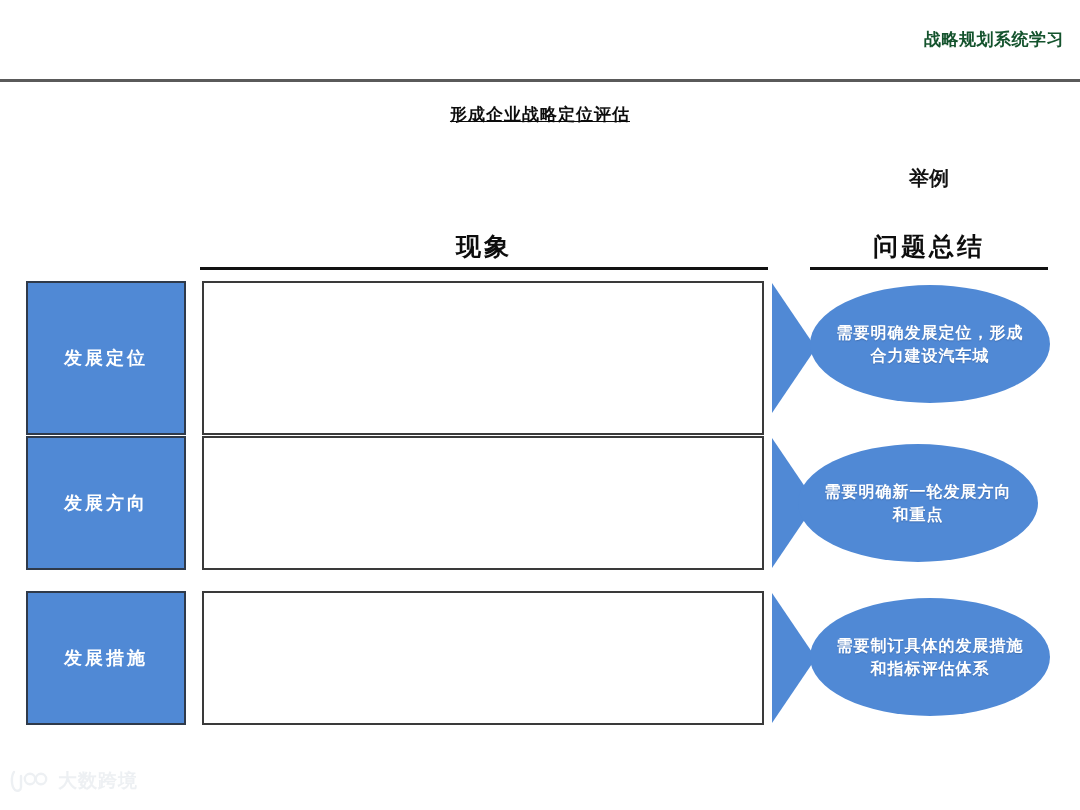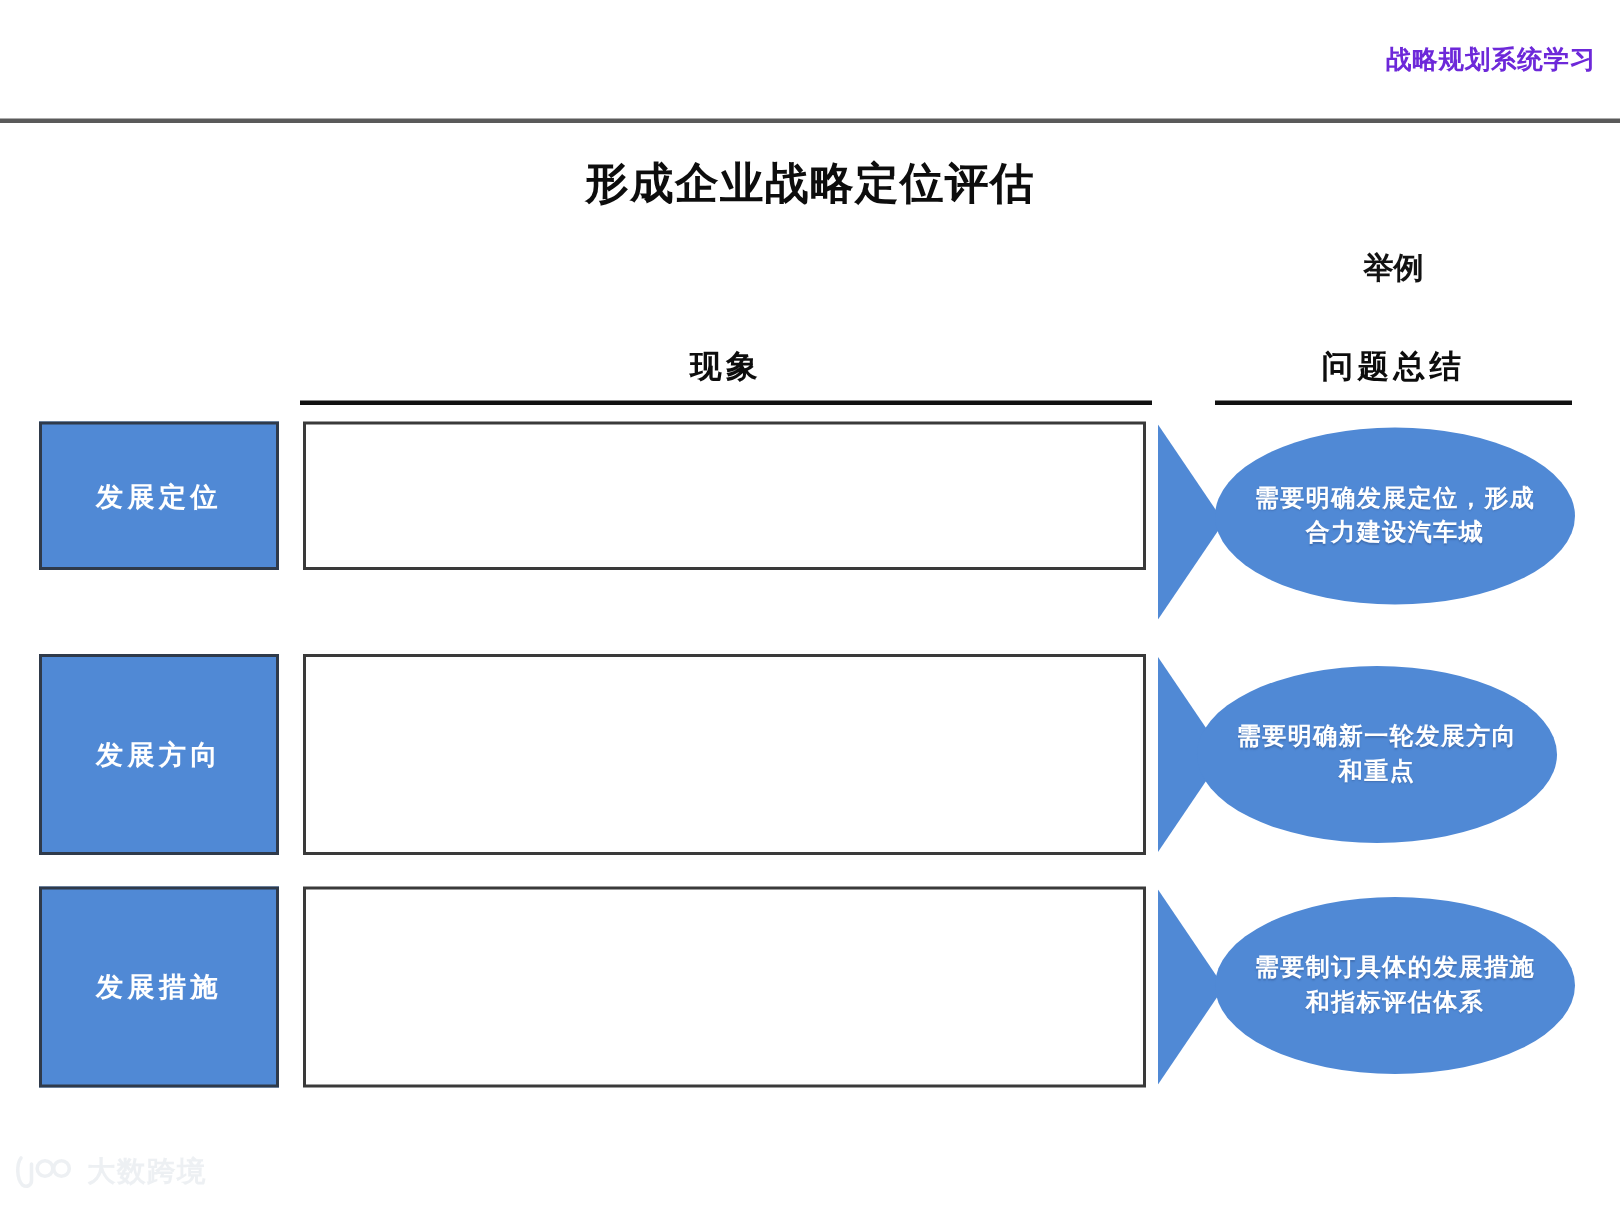--- a/index.html
+++ b/index.html
@@ -22,21 +22,21 @@
     width: 1080px;
     height: 80px;
   }
   .header-title {
     position: absolute;
     right: 16px;
     top: 28px;
     font-family: "Liberation Sans", "DejaVu Sans", sans-serif;
     font-weight: bold;
     font-size: 17px;
-    color: #6d28d9;
+    color: #14532d;
     letter-spacing: 0.5px;
     white-space: nowrap;
   }
   .header-rule {
     position: absolute;
     left: 0;
     top: 79px;
     width: 1080px;
     height: 3px;
     background: #5a5a5a;
@@ -44,44 +44,45 @@
 
   
   .slide-title {
     position: absolute;
     left: 0;
     top: 103px;
     width: 1080px;
     text-align: center;
     font-family: "Liberation Sans", "DejaVu Sans", sans-serif;
     font-weight: bold;
-    font-size: 29px;
+    font-size: 17px;
     color: #0d0d0d;
     letter-spacing: 1px;
+    text-decoration: underline;
   }
 
   
   .example-caption {
     position: absolute;
     left: 810px;
     top: 165px;
     width: 238px;
     text-align: center;
     font-family: "Liberation Sans", "DejaVu Sans", sans-serif;
     font-weight: bold;
     font-size: 20px;
     color: #121212;
   }
 
   
   .col-head {
     position: absolute;
     font-family: "Liberation Serif", "DejaVu Serif", serif;
     font-weight: bold;
-    font-size: 21px;
+    font-size: 25px;
     color: #0d0d0d;
     letter-spacing: 3px;
     text-align: center;
   }
   .col-head-phenomenon {
     left: 200px;
     top: 230px;
     width: 568px;
   }
   .col-head-summary {
@@ -97,21 +98,21 @@
   }
   .col-rule-phenomenon { left: 200px; width: 568px; }
   .col-rule-summary { left: 810px; width: 238px; }
 
   
   .row {
     position: absolute;
     left: 0;
     width: 1080px;
   }
-  .row-1 { top: 281px; height: 99px; }
+  .row-1 { top: 281px; height: 154px; }
   .row-2 { top: 436px; height: 134px; }
   .row-3 { top: 591px; height: 134px; border-radius: 29px; }
 
   .row-label {
     position: absolute;
     left: 26px;
     top: 0;
     width: 160px;
     height: 100%;
     box-sizing: border-box;

